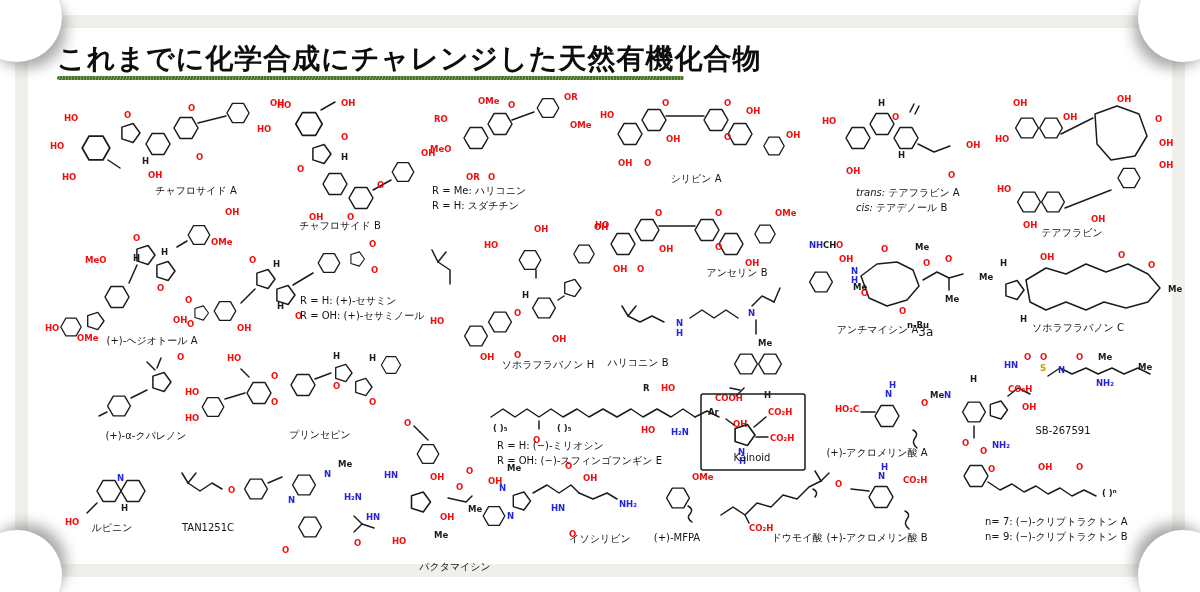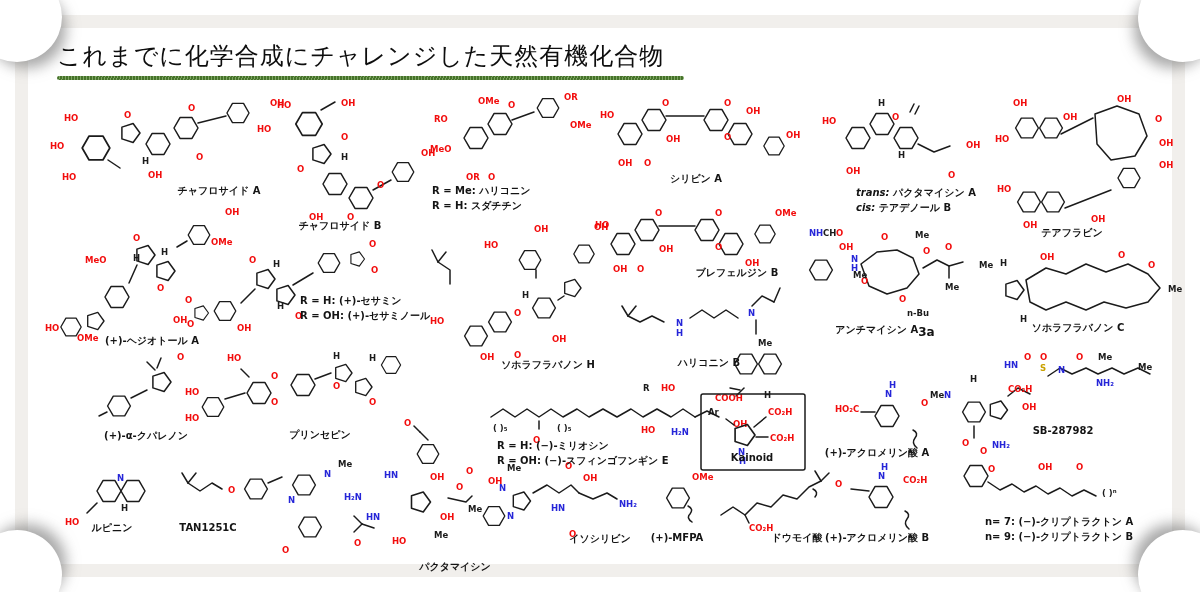--- a/index.html
+++ b/index.html
@@ -4,32 +4,32 @@
 <style>
   html,body{margin:0;padding:0}
   body{width:1200px;height:592px;position:relative;overflow:hidden;background:#fff;
        font-family:"DejaVu Sans","Liberation Sans",sans-serif}
   .frame{position:absolute;inset:15px;border:13px solid #f1efec;border-radius:9px;pointer-events:none;z-index:1}
   .curl{position:absolute;width:90px;height:90px;border-radius:50%;background:#fff;z-index:2}
   .curl.tl{left:-28px;top:-28px;box-shadow:10px 12px 14px -6px rgba(110,110,110,.6)}
   .curl.tr{right:-28px;top:-28px;box-shadow:-10px 12px 14px -6px rgba(110,110,110,.6)}
   .curl.br{right:-28px;bottom:-28px;box-shadow:-10px -12px 14px -6px rgba(110,110,110,.6)}
   .curl.bl{left:-28px;bottom:-28px;box-shadow:10px -12px 14px -6px rgba(110,110,110,.6)}
-  .title{position:absolute;left:57px;top:40px;font-size:24px;font-weight:normal;color:#0d0d0d;letter-spacing:1px;white-space:nowrap;z-index:3}
+  .title{position:absolute;left:57px;top:40px;font-size:28px;font-weight:bold;color:#0d0d0d;letter-spacing:1px;white-space:nowrap;z-index:3}
   .rule{position:absolute;left:57px;top:76px;width:627px;height:4px;border-radius:2px;z-index:3;
         background:repeating-linear-gradient(100deg,#46722a 0 2px,#7ea763 2px 3px)}
   .cmp{position:absolute;z-index:3}
   svg.struct{overflow:visible}
   svg.struct g.b use,svg.struct g.b polyline,svg.struct g.b line,svg.struct g.b path,svg.struct g.b rect,svg.struct g.b polygon{
       stroke:#1b1b1b;stroke-width:1.5;fill:none;stroke-linecap:round;stroke-linejoin:round}
   svg.struct text{font:bold 8.5px "DejaVu Sans",sans-serif;fill:#1b1b1b;stroke:none}
   svg.struct text.o{fill:#f20d0d}
   svg.struct text.n{fill:#2525d8}
   svg.struct text.s{fill:#c9a100}
-  .cap{position:absolute;font-size:10px;font-weight:bold;color:#141414;white-space:nowrap;z-index:4;line-height:15px}
+  .cap{position:absolute;font-size:10px;font-weight:normal;color:#141414;white-space:nowrap;z-index:4;line-height:15px}
   .cap.c{transform:translateX(-50%)}
   .cap i{font-style:italic}
   .cap sub{font-size:12px}
 </style>
 </head>
 <body>
 
 <svg width="0" height="0" style="position:absolute">
   <defs>
     <polygon id="hx" points="12,0 6,10.4 -6,10.4 -12,0 -6,-10.4 6,-10.4"></polygon>
@@ -282,21 +282,21 @@
 <polyline points="116,120 124,112"></polyline>
         <polyline points="110,112 120,114"></polyline>
 </g>
 <text x="56" y="50" class="n">N</text>
 <text x="56" y="60" class="n">H</text>
 <text x="128" y="40" class="n">N</text>
 <text x="138" y="70">Me</text>
 <text x="144" y="122">H</text>
 </svg></div>
 
-<div class="cmp" style="left:795px;top:226px">
+<div class="cmp" style="left:795px;top:238px">
 <svg class="struct" width="200" height="96">
 <g class="b">
 <use href="#hx" transform="translate(26,44) scale(0.95)"></use>
 <path d="M66,38 L82,26 L102,24 L118,32 L124,48 L112,62 L92,68 L74,60 Z"></path>
 <polyline points="128,42 142,34 154,40 168,36"></polyline>
         <polyline points="154,40 154,52"></polyline>
 </g>
 <text x="14" y="10" class="n">NH</text>
 <text x="28" y="10">CH</text>
 <text x="41" y="10" class="o">O</text>
@@ -555,51 +555,51 @@
 <use href="#hx" transform="translate(36,30)"></use>
 <polyline points="48,36 60,44 72,38 84,46 96,40 108,48 120,42 132,50 144,44 156,50"></polyline>
 </g>
 <text x="40" y="8" class="o">O</text>
 <text x="48" y="26" class="o">O</text>
 <text x="98" y="24" class="o">OH</text>
 <text x="136" y="24" class="o">O</text>
 <text x="162" y="50">( )ⁿ</text>
 </svg></div>
 
-<div class="cap c" style="left:219px;top:183px">チャフロサイド A</div>
+<div class="cap c" style="left:196px;top:183px">チャフロサイド A</div>
 <div class="cap c" style="left:340px;top:218px">チャフロサイド B</div>
 <div class="cap" style="left:432px;top:183px">
   <div>R = Me: ハリコニン</div>
   <div>R = H: スダチチン</div>
 </div>
 <div class="cap c" style="left:696px;top:171px">シリビン A</div>
 <div class="cap" style="left:856px;top:185px">
-  <div><i>trans:</i><span> パクタマイシン A</span></div>
+  <div><i>trans:</i><span> テアフラビン A</span></div>
   <div><i>cis:</i><span> テアデノール B</span></div>
 </div>
 <div class="cap c" style="left:1072px;top:225px">テアフラビン</div>
 <div class="cap c" style="left:152px;top:333px">(+)-ヘジオトール A</div>
 <div class="cap" style="left:300px;top:293px">
   <div>R = H: (+)-セサミン</div>
   <div>R = OH: (+)-セサミノール</div>
 </div>
 <div class="cap c" style="left:548px;top:357px">ソホラフラバノン H</div>
-<div class="cap c" style="left:737px;top:265px">ブレフェルジン B</div>
-<div class="cap c" style="left:709px;top:355px">ハリコニン B</div>
+<div class="cap c" style="left:737px;top:265px">アンセリン B</div>
+<div class="cap c" style="left:638px;top:355px">ハリコニン B</div>
 <div class="cap c" style="left:885px;top:322px"><span>アンチマイシン A</span><sub>3a</sub></div>
 <div class="cap c" style="left:1078px;top:320px">ソホラフラバノン C</div>
 <div class="cap c" style="left:146px;top:428px">(+)-α-クパレノン</div>
 <div class="cap c" style="left:320px;top:427px">プリンセピン</div>
 <div class="cap" style="left:497px;top:438px">
   <div>R = H: (−)-ミリオシン</div>
   <div>R = OH: (−)-スフィンゴフンギン E</div>
 </div>
 <div class="cap c" style="left:752px;top:450px">Kainoid</div>
 <div class="cap c" style="left:877px;top:445px">(+)-アクロメリン酸 A</div>
-<div class="cap c" style="left:1063px;top:423px">SB-287982</div>
+<div class="cap c" style="left:1063px;top:423px">SB-267591</div>
 <div class="cap c" style="left:112px;top:520px">ルピニン</div>
 <div class="cap c" style="left:208px;top:520px">TAN1251C</div>
 <div class="cap c" style="left:455px;top:559px">パクタマイシン</div>
 <div class="cap c" style="left:600px;top:531px">イソシリビン</div>
 <div class="cap c" style="left:677px;top:530px">(+)-MFPA</div>
 <div class="cap c" style="left:797px;top:530px">ドウモイ酸</div>
 <div class="cap c" style="left:877px;top:530px">(+)-アクロメリン酸 B</div>
 <div class="cap" style="left:985px;top:514px">
   <div>n= 7: (−)-クリプトラクトン A</div>
   <div>n= 9: (−)-クリプトラクトン B</div>

